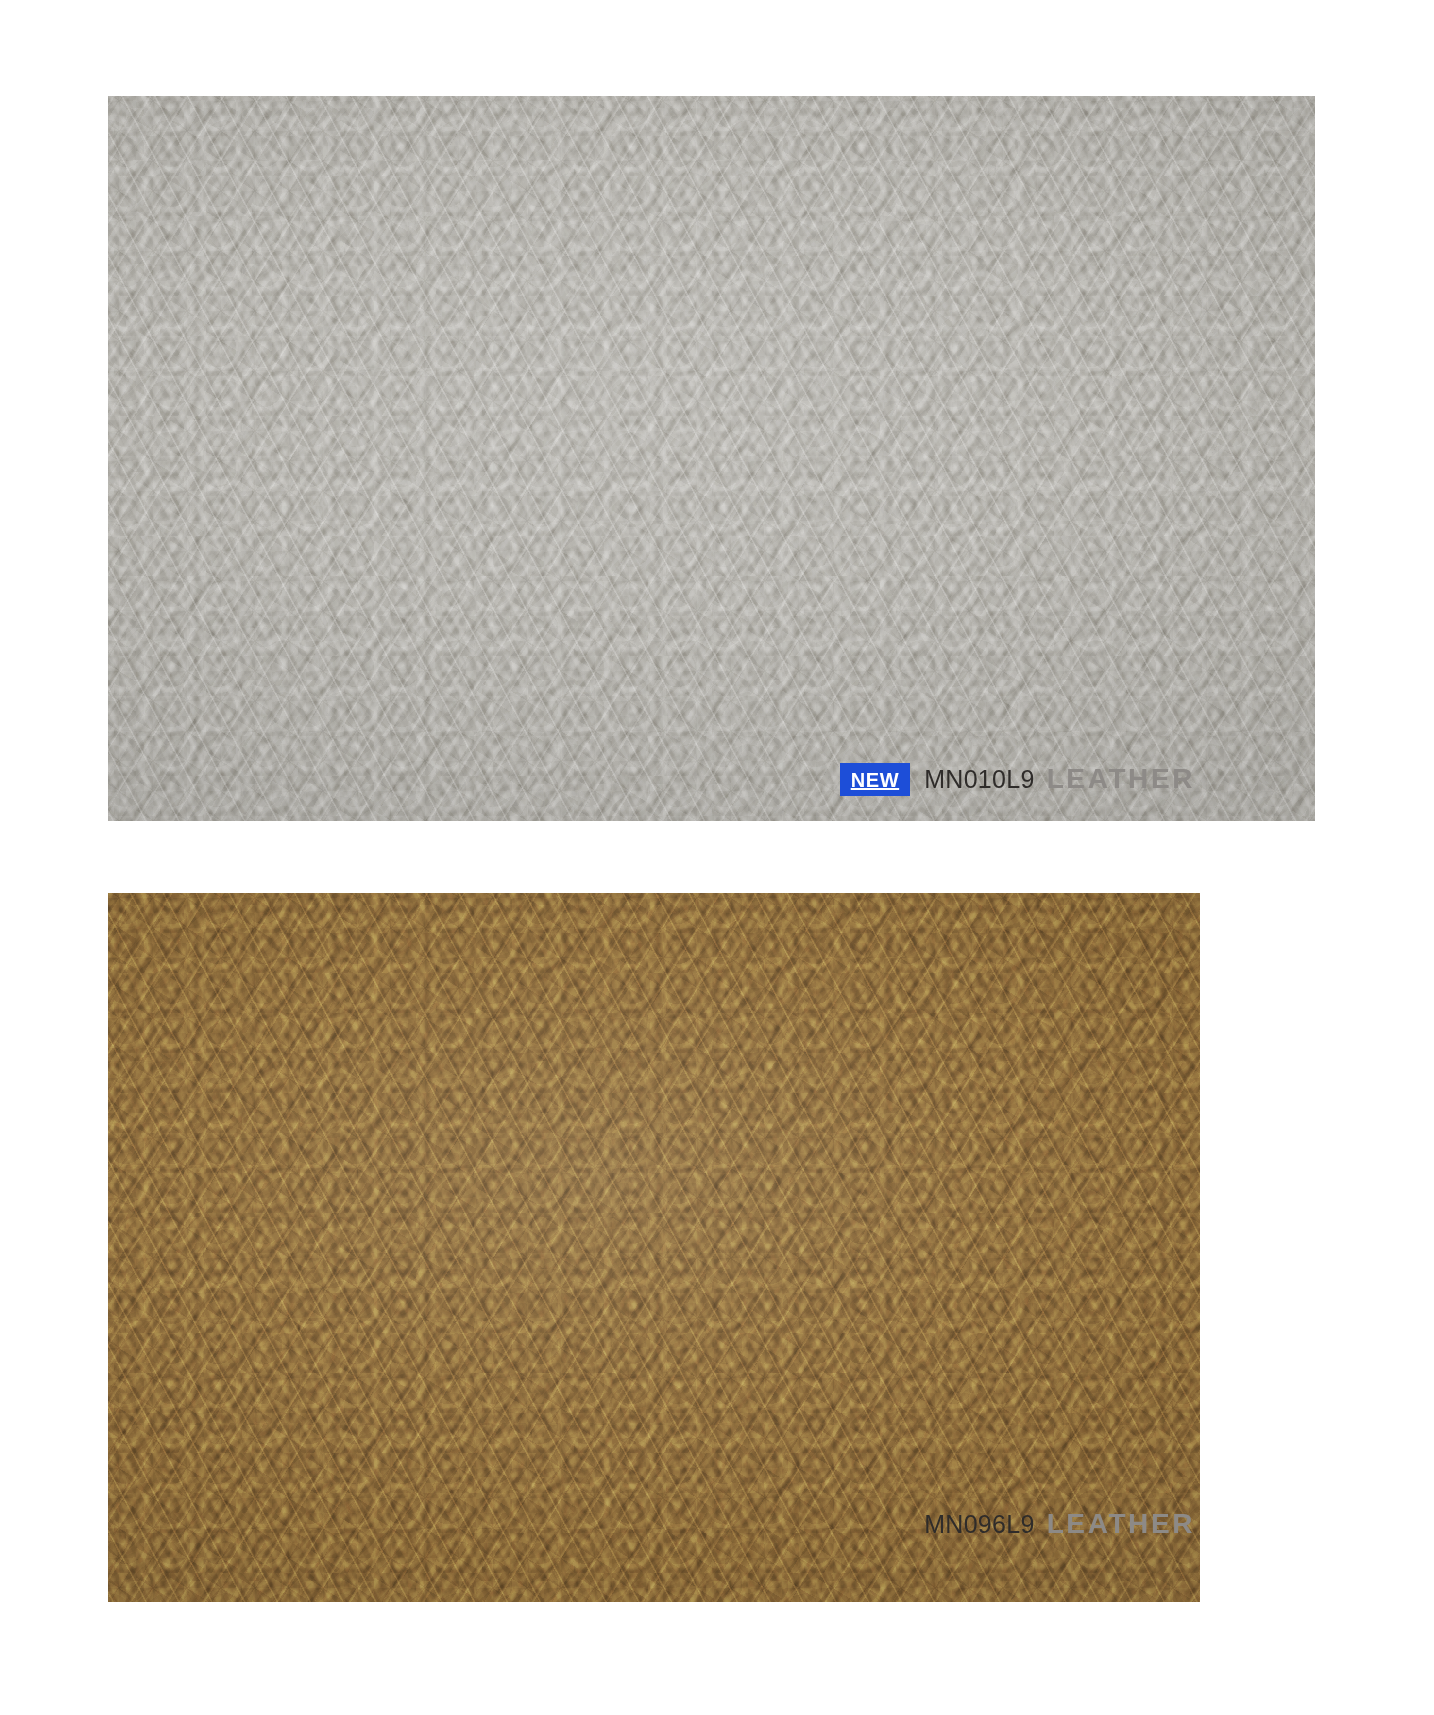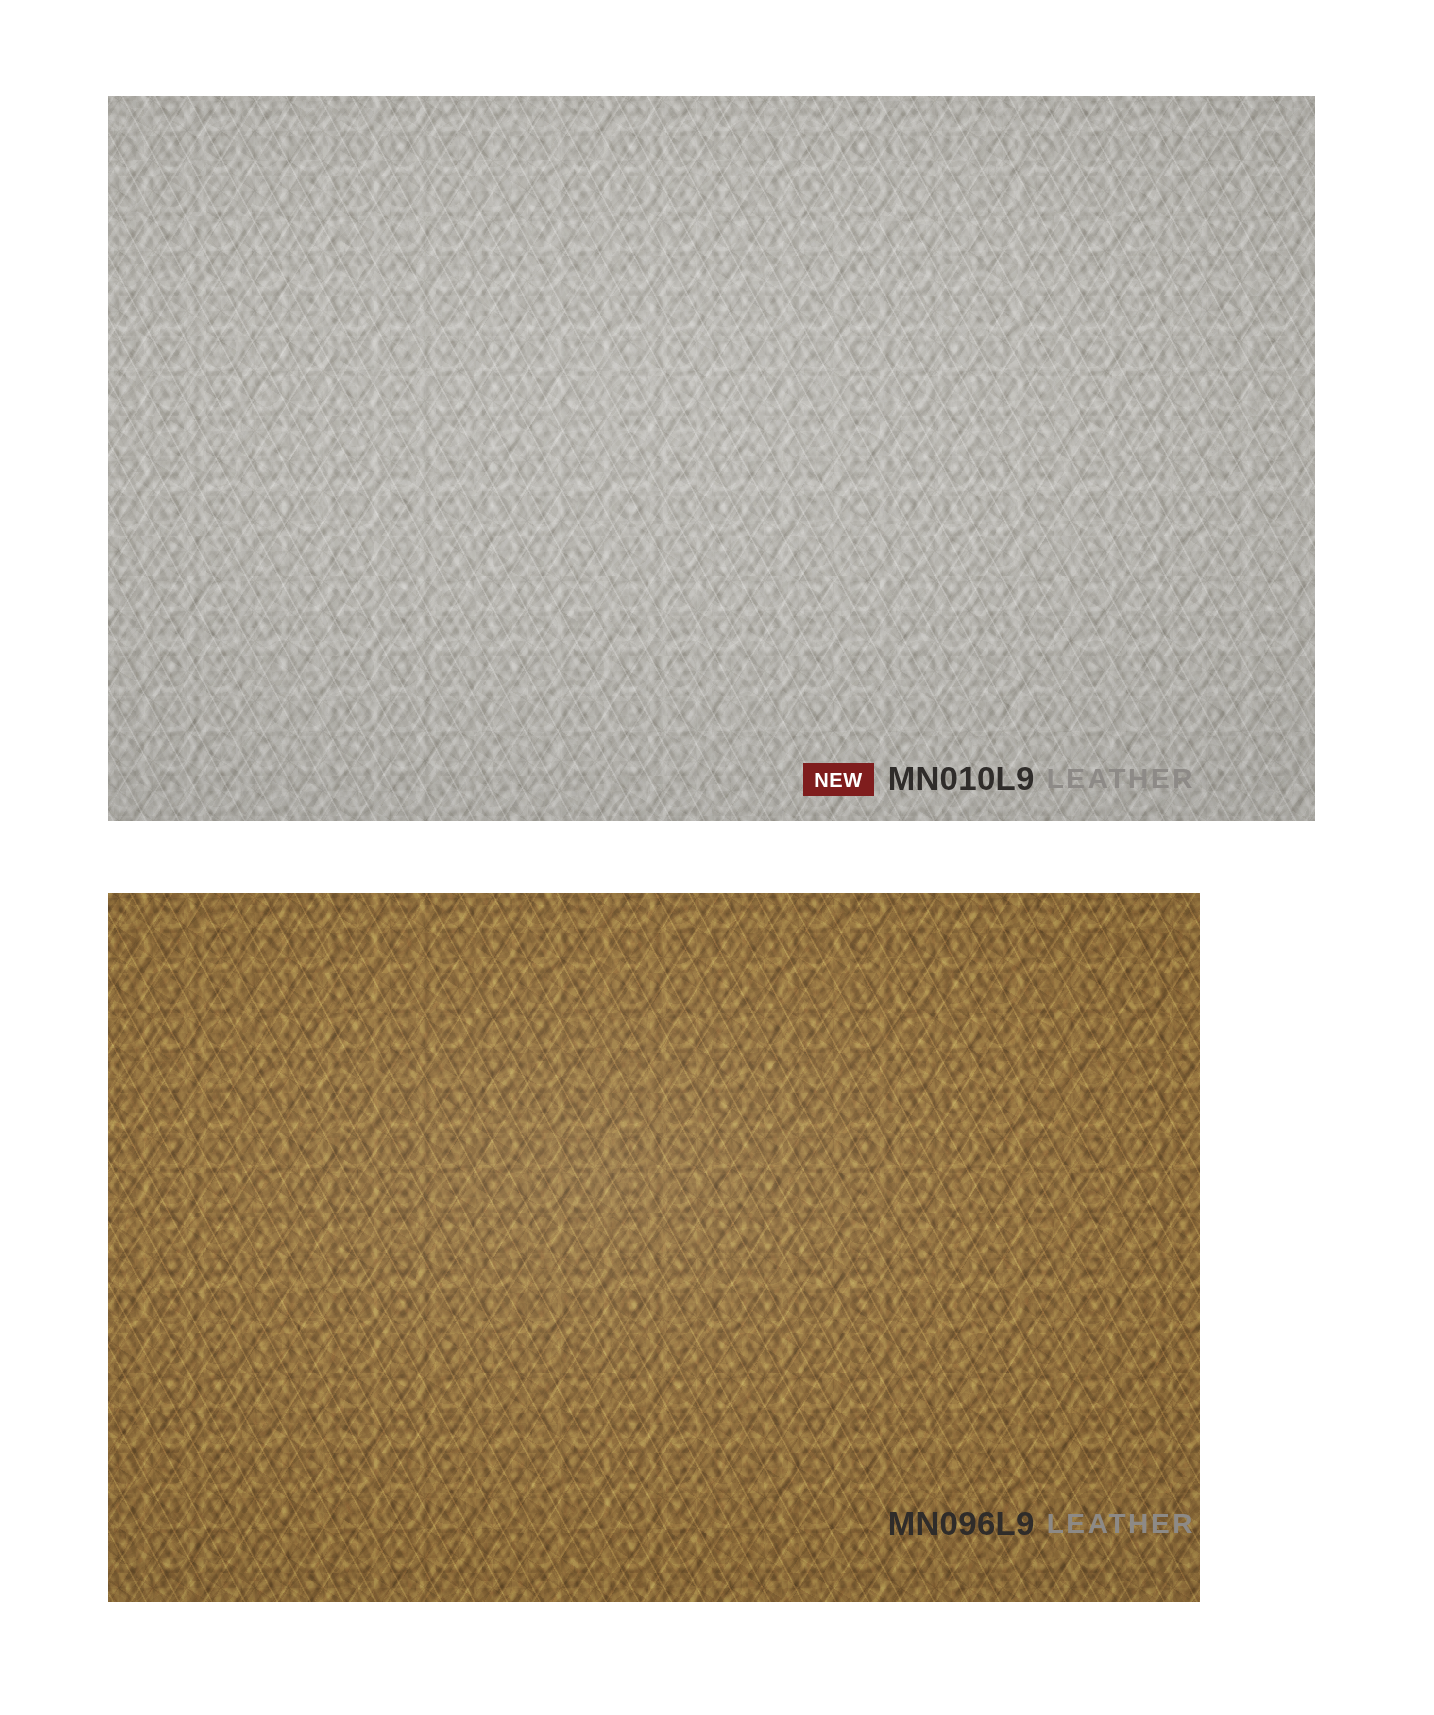--- a/index.html
+++ b/index.html
@@ -145,22 +145,22 @@
     background: #fb9a92;
     color: #ffffff;
     font-size: 20px;
     font-weight: 700;
     letter-spacing: 0.6px;
     line-height: 1;
     padding: 7px 11px 6px 11px;
   }
 
   .code {
-    font-size: 33px;
-    font-weight: 700;
+    font-size: 25px;
+    font-weight: 400;
     color: #2f2c2a;
     letter-spacing: 0.3px;
   }
 
   .material {
     font-size: 28px;
     font-weight: 700;
     color: #8d8a87;
     letter-spacing: 2.6px;
     margin-left: -2px;
@@ -175,21 +175,21 @@
     <div class="swatch" id="swatch-1-surface">
       <div class="leather-base" id="base-1" style="background: rgb(179, 177, 171);"></div>
       <div class="grain grain-a"></div>
       <div class="grain grain-b"></div>
       <div class="grain grain-c"></div>
       <div class="sheen"></div>
     </div>
   </div>
 
   <div class="caption-row" style="left:600px; top:762px; width:595px; height:34px;">
-    <span class="new-badge" style="background: #7f1d1d; color: rgb(255, 255, 255);">NEW</span>
+    <span class="new-badge" style="background: #1d4ed8; color: rgb(255, 255, 255); text-decoration: underline;">NEW</span>
     <span class="code" style="color: rgb(47, 44, 42);">MN010L9</span>
     <span class="material" style="color: rgb(141, 138, 135);">LEATHER</span>
   </div>
 
   <div class="swatch-block" style="left:108px; top:893px; width:1092px; height:709px;">
     <div class="swatch" id="swatch-2-surface">
       <div class="leather-base" id="base-2" style="background: rgb(139, 106, 56);"></div>
       <div class="grain grain-a"></div>
       <div class="grain grain-b"></div>
       <div class="grain grain-c"></div>

